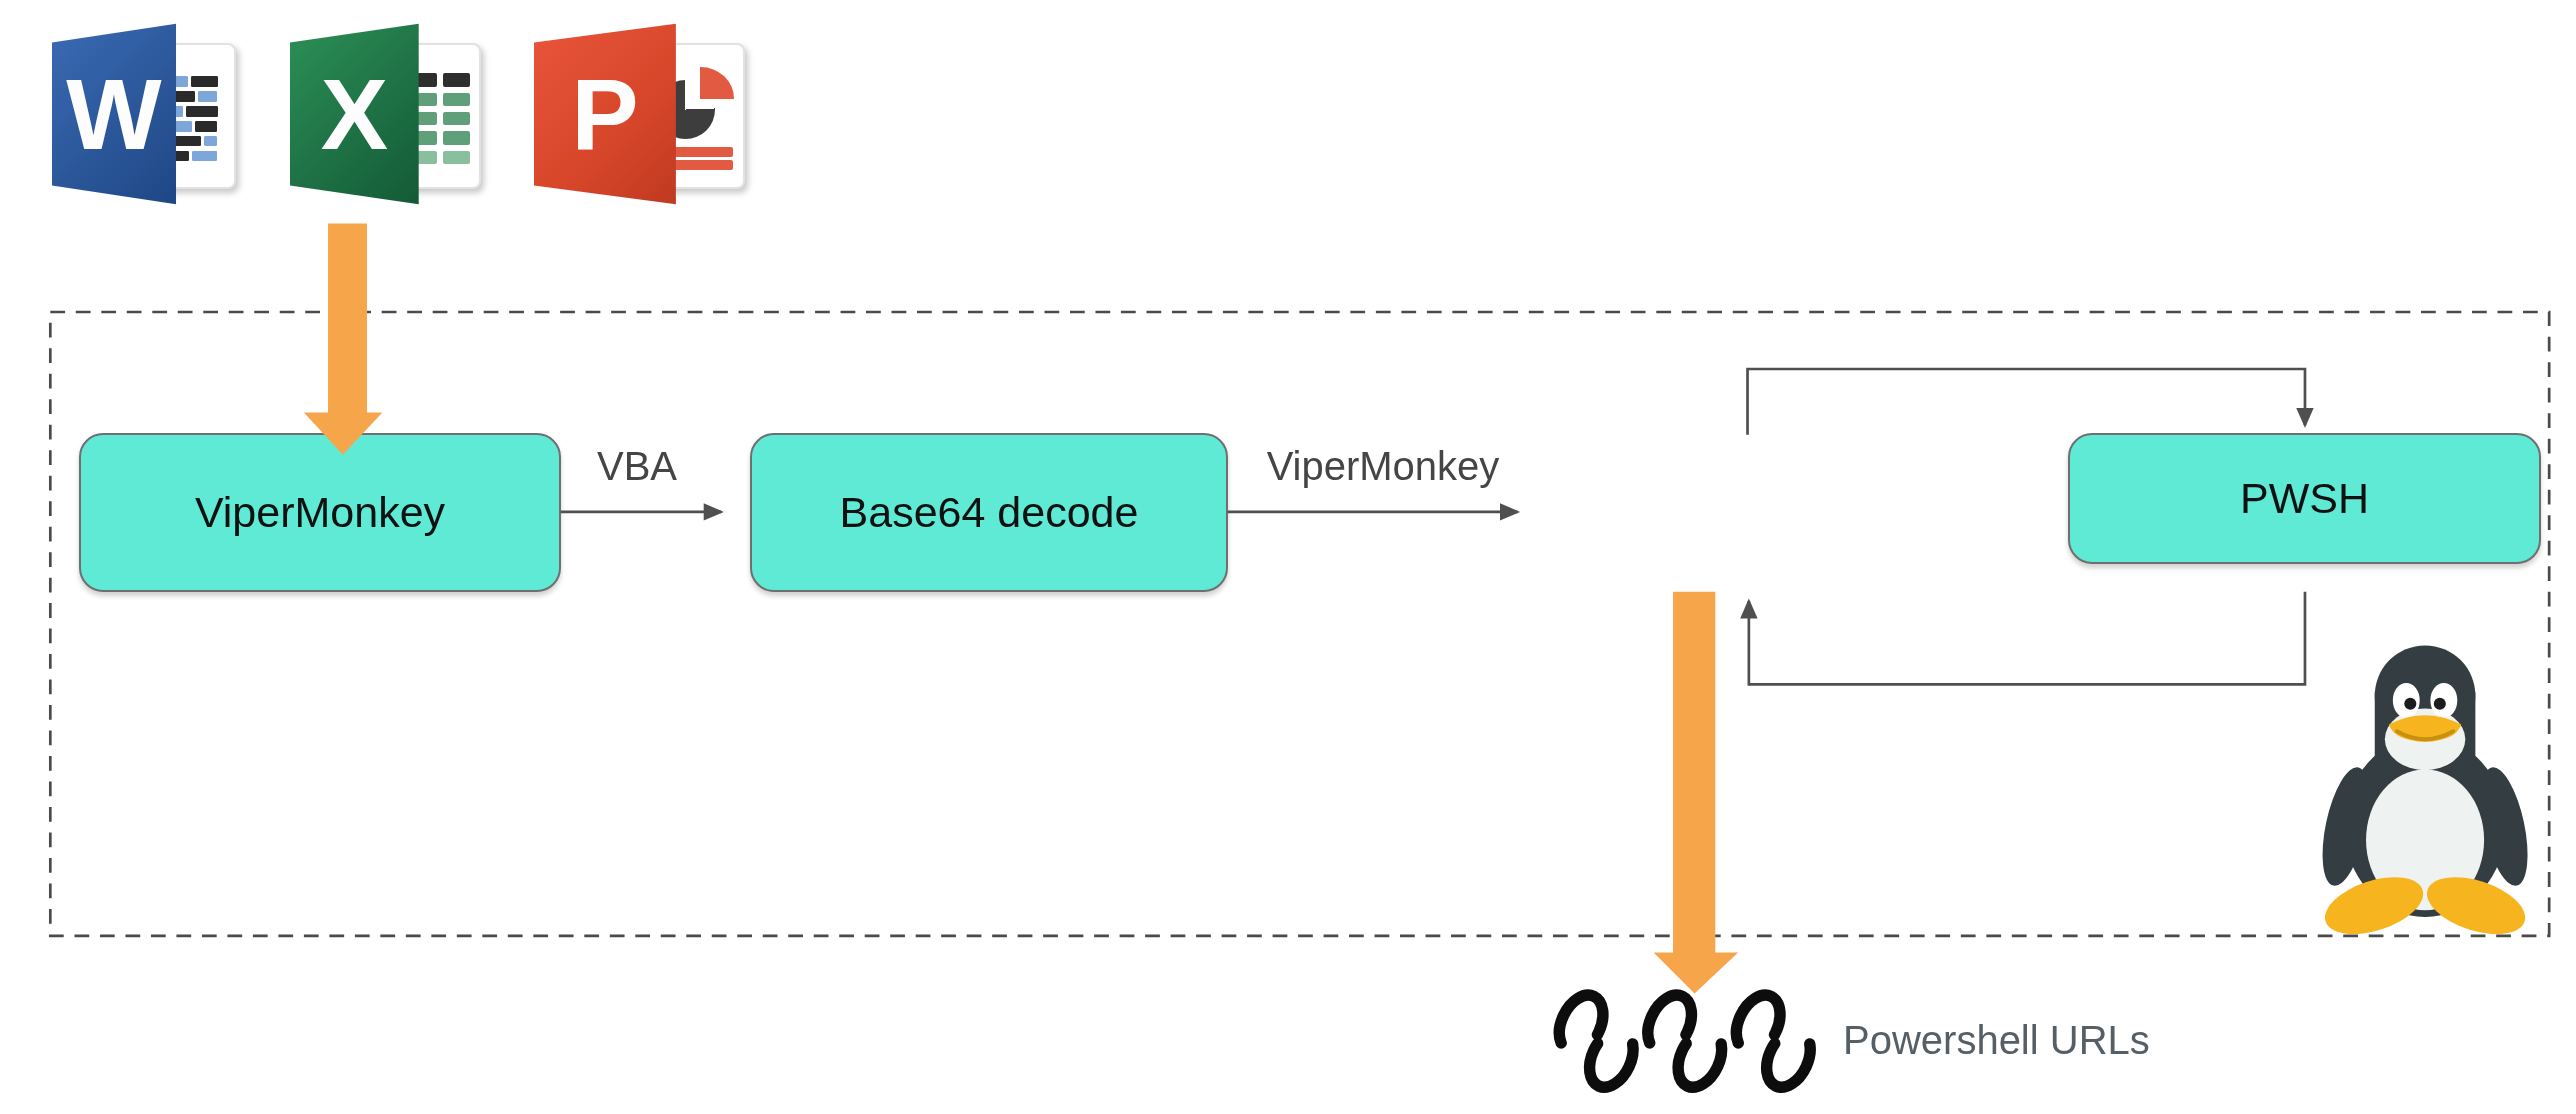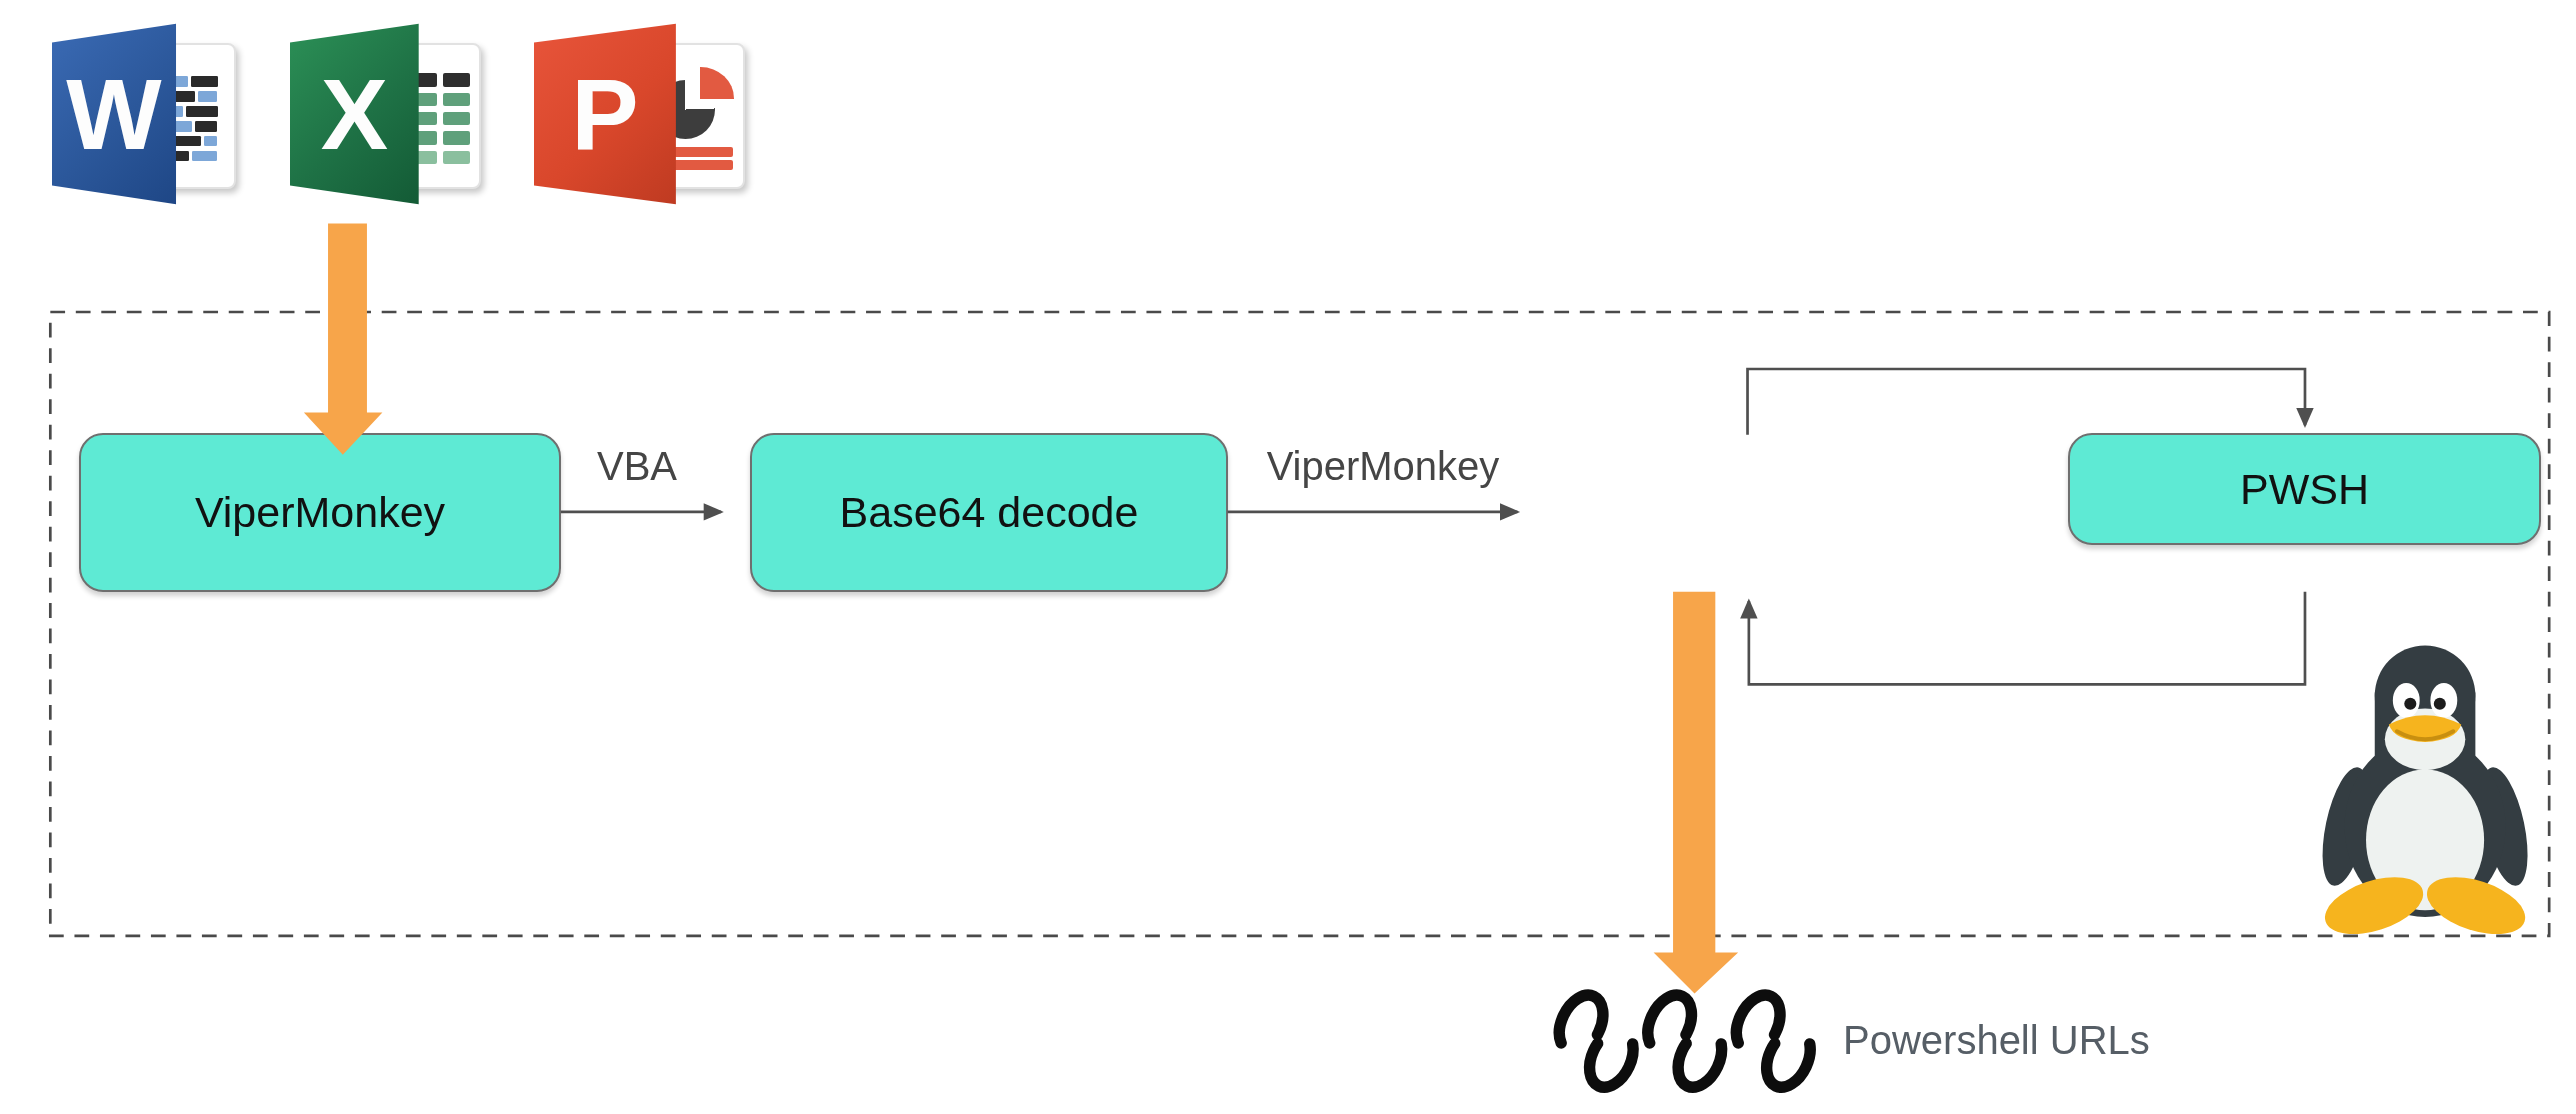--- a/index.html
+++ b/index.html
@@ -18,21 +18,21 @@
     border-radius:24px;
     display:flex;align-items:center;justify-content:center;
     font-size:43px;color:#111111;
     box-shadow:0 4px 5.4px rgba(0,0,0,0.18);
     z-index:2;
     box-sizing:border-box;
   }
   .node-vipermonkey{left:79px;top:433px;width:482px;height:159px;}
   .node-base64{left:750px;top:433px;width:478px;height:159px;}
   .node-python{left:1539px;top:433px;width:447px;height:159px;}
-  .node-pwsh{left:2068px;top:433px;width:473px;height:112px;}
+  .node-pwsh{left:2068px;top:433px;width:473px;height:131px;}
 
   .edge-label{
     position:absolute;z-index:4;
     font-size:40px;color:#454545;line-height:1;
     text-align:center;
   }
   .edge-label-vba{left:570px;top:446px;width:134px;}
   .edge-label-powershell{left:1249px;top:446px;width:268px;}
 
   .output-label{

